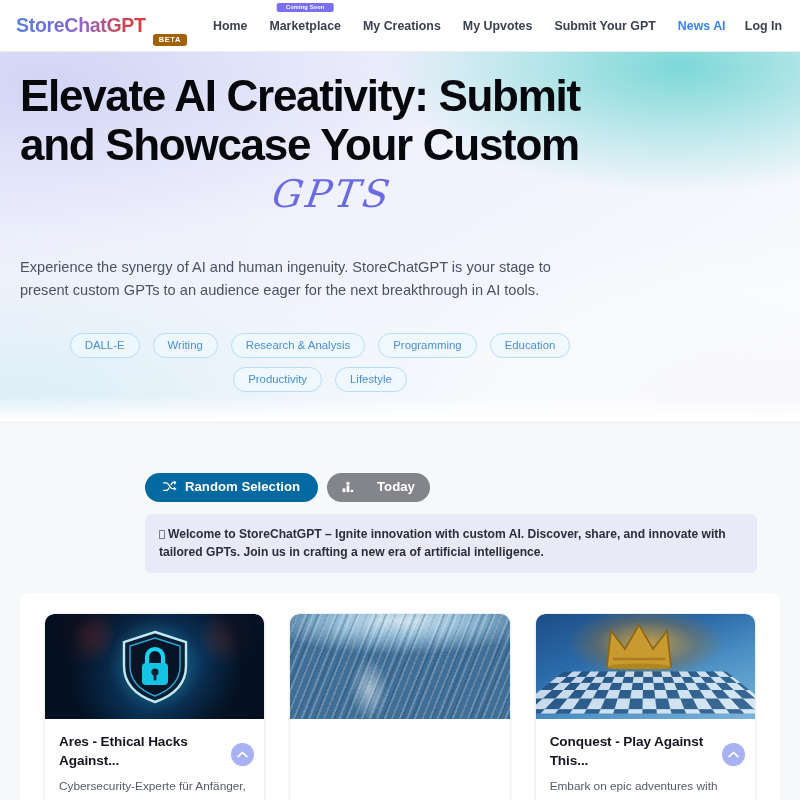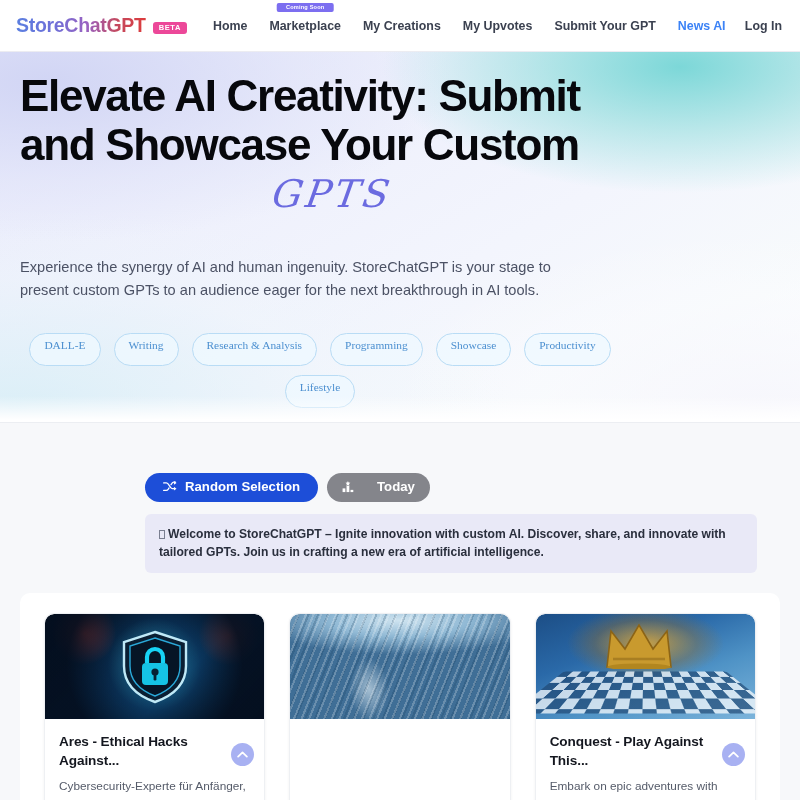--- a/index.html
+++ b/index.html
@@ -32,30 +32,30 @@
     font-size: 19.5px;
     font-weight: 700;
     letter-spacing: -0.3px;
     background: linear-gradient(90deg, #5b7fe0 0%, #6f6fd8 30%, #9a62c0 55%, #c4495f 78%, #dd3b3b 100%);
     -webkit-background-clip: text;
     background-clip: text;
     color: transparent;
     white-space: nowrap;
   }
   .beta-badge {
-    background: #ec4899;
+    background: #a16207;
     color: #ffffff;
     font-size: 7.5px;
     font-weight: 700;
     letter-spacing: 0.6px;
     padding: 2.5px 6px 2px;
     border-radius: 3px;
     line-height: 1;
     position: relative;
-    top: 2px;
+    top: 14px;
   }
   .nav-links {
     display: flex;
     align-items: center;
     gap: 22px;
   }
   .nav-link {
     position: relative;
     font-size: 12.4px;
     font-weight: 600;
@@ -141,25 +141,24 @@
     display: flex;
     flex-wrap: wrap;
     justify-content: center;
     gap: 9px 13px;
   }
   .tag {
     border: 1px solid #b9dcf5;
     background: rgba(238,248,255,0.78);
     color: #4b8fd0;
     font-size: 11.4px;
-    padding: 5px 14px 14px;
+    padding: 5px 14px 6px;
     border-radius: 20px;
     white-space: nowrap;
     cursor: pointer;
-    font-family: Liberation Serif, serif;
   }
   .hero-fade {
     position: absolute;
     left: 0; right: 0; bottom: 0;
     height: 26px;
     background: linear-gradient(180deg, rgba(255,255,255,0) 0%, #ffffff 92%);
   }
 
   
   .lower {
@@ -181,21 +180,21 @@
     gap: 8px;
     border-radius: 18px;
     font-size: 13.2px;
     font-weight: 700;
     padding: 7px 18px;
     cursor: pointer;
     border: none;
     line-height: 1.1;
     font-family: "Liberation Sans", sans-serif;
   }
-  .pill.dark { background: #1d4ed8; color: #ffffff; }
+  .pill.dark { background: #0369a1; color: #ffffff; }
   .pill.gray { background: #84858b; color: #ffffff; padding: 7px 15px; gap: 20px; }
 
   .welcome {
     margin: 12px 0 0 125px;
     width: 612px;
     background: #e9e9f7;
     border-radius: 6px;
     padding: 11px 14px 12px;
     font-size: 12.1px;
     font-weight: 700;
@@ -361,21 +360,21 @@
   <div class="hero-inner">
     <h1 class="hero-title">Elevate AI Creativity: Submit and Showcase Your Custom</h1>
     <span class="hero-script">GPTS</span>
     <p class="hero-sub">Experience the synergy of AI and human ingenuity. StoreChatGPT is your stage to present custom GPTs to an audience eager for the next breakthrough in AI tools.</p>
 
     <div class="tag-row">
       <span class="tag">DALL-E</span>
       <span class="tag">Writing</span>
       <span class="tag">Research &amp; Analysis</span>
       <span class="tag">Programming</span>
-      <span class="tag">Showcase</span>
+      <span class="tag">Education</span>
       <span class="tag">Productivity</span>
       <span class="tag">Lifestyle</span>
     </div>
   </div>
   <div class="hero-fade"></div>
 </section>
 
 <section class="lower">
 
   <div class="controls">

